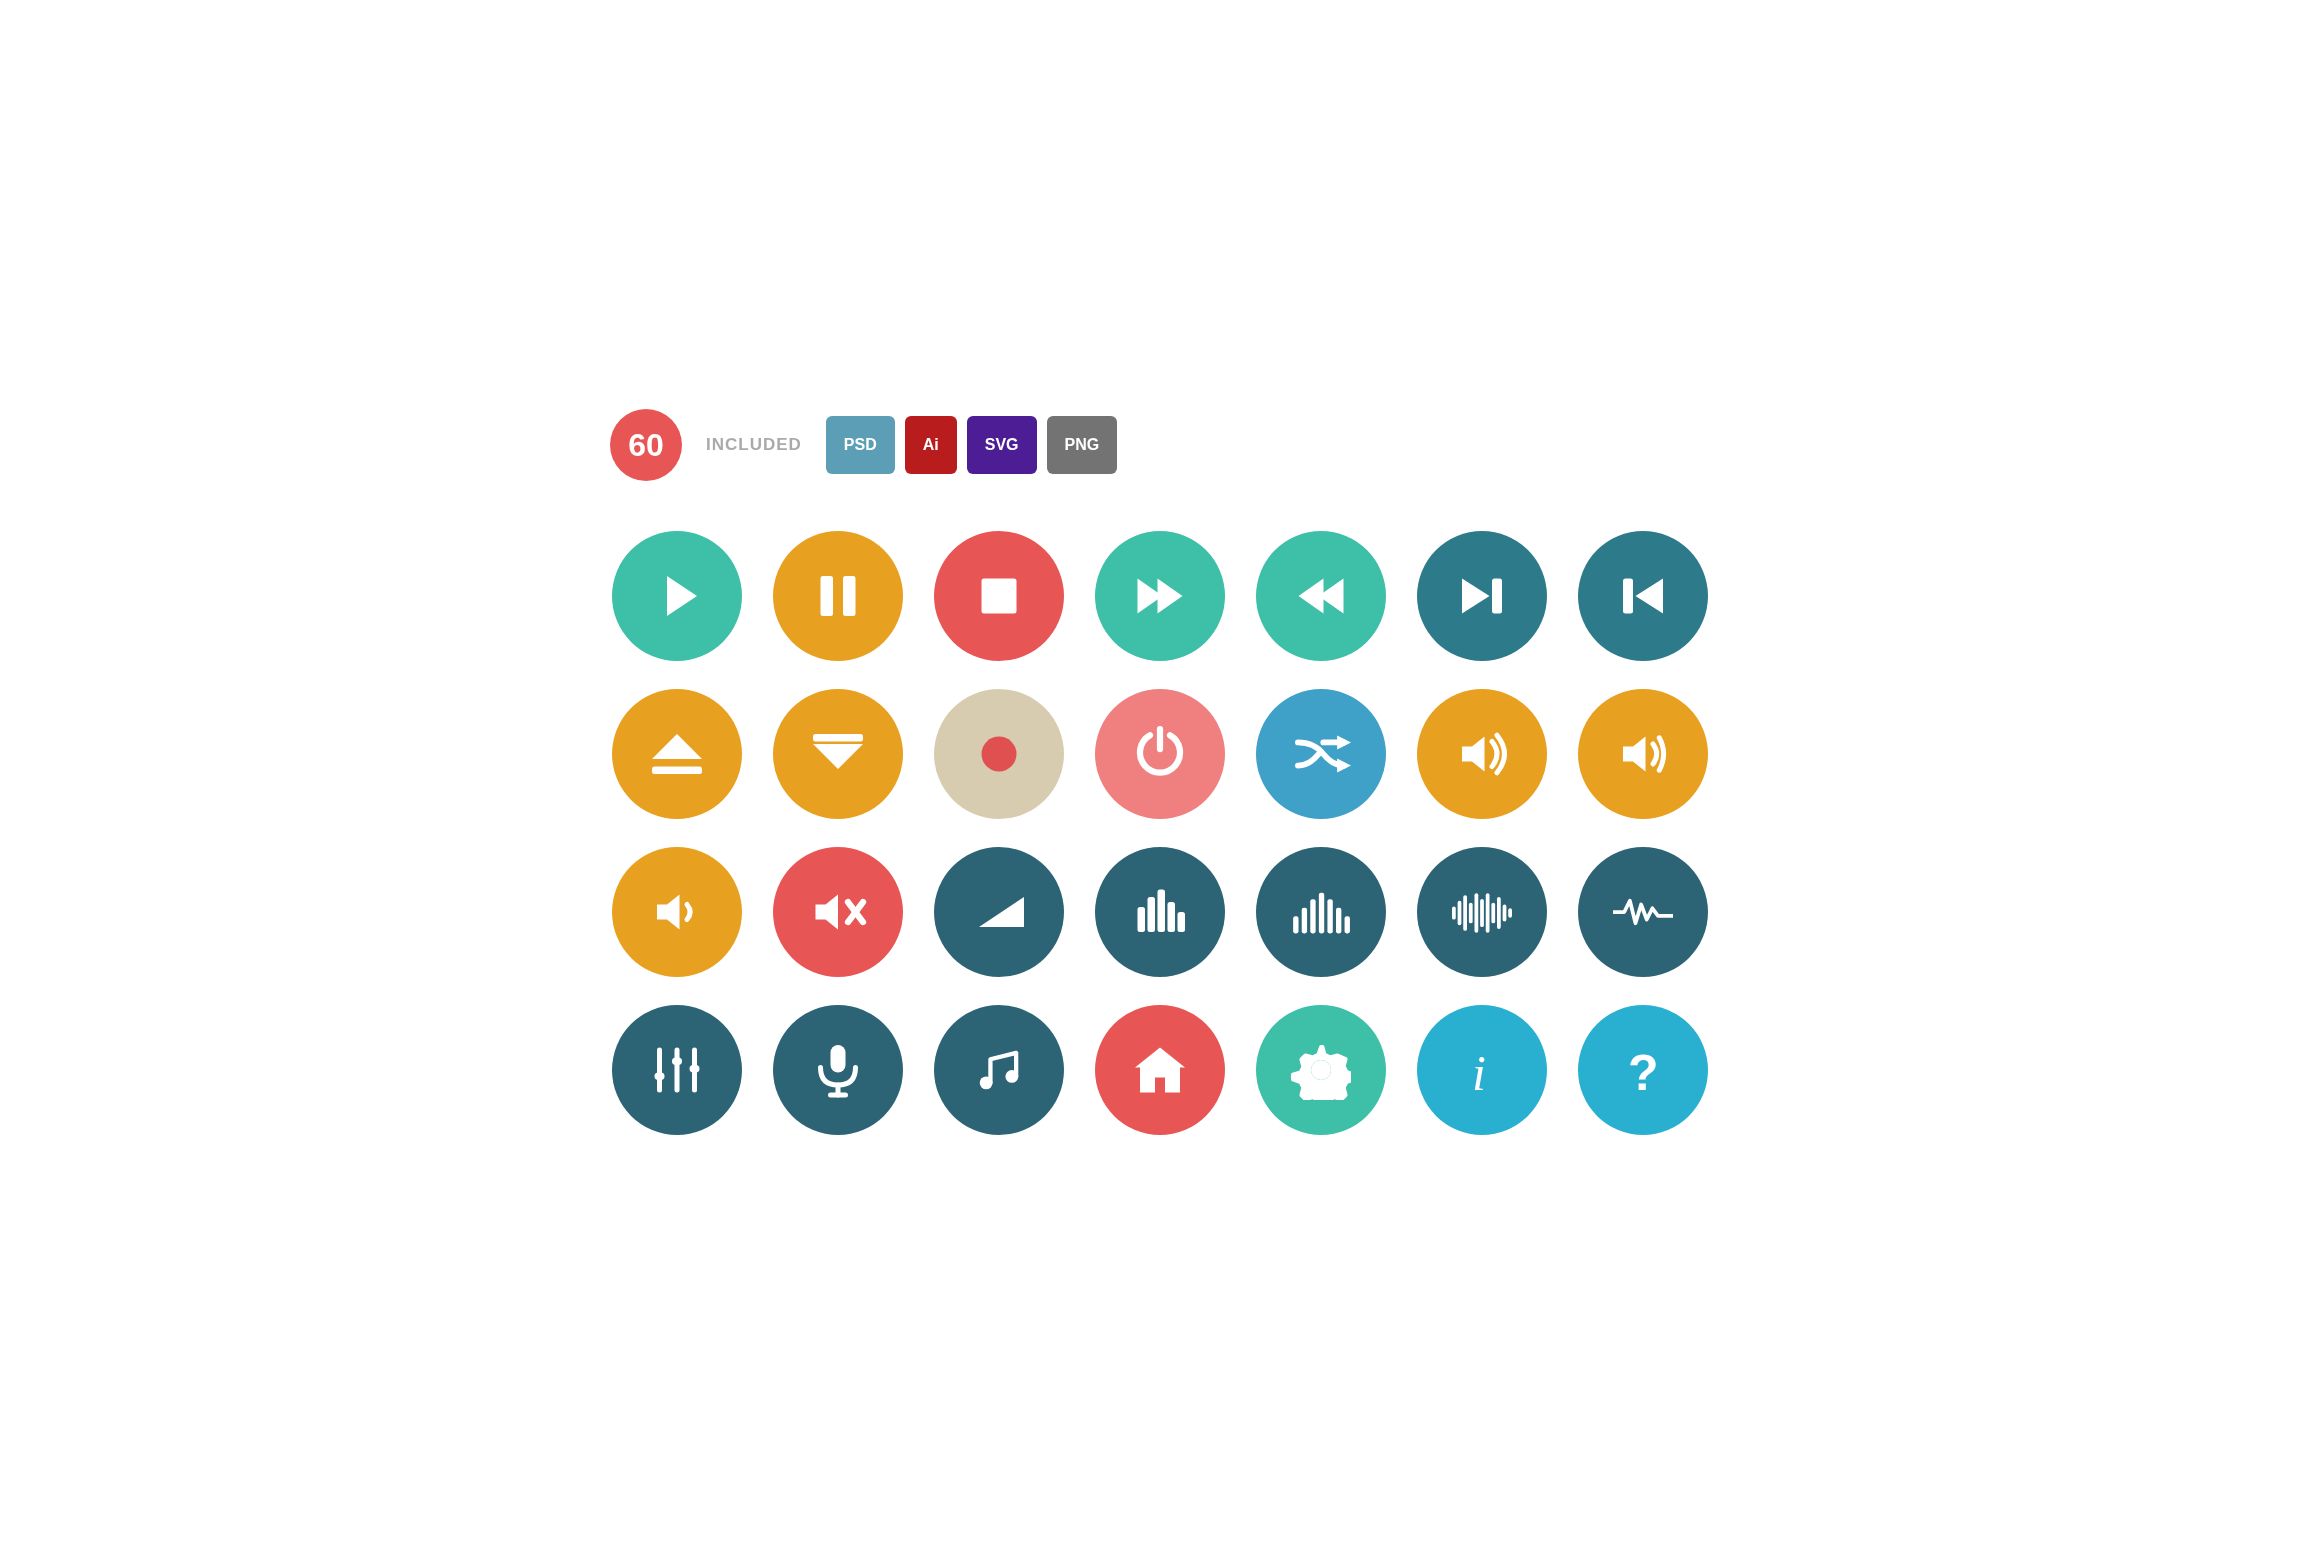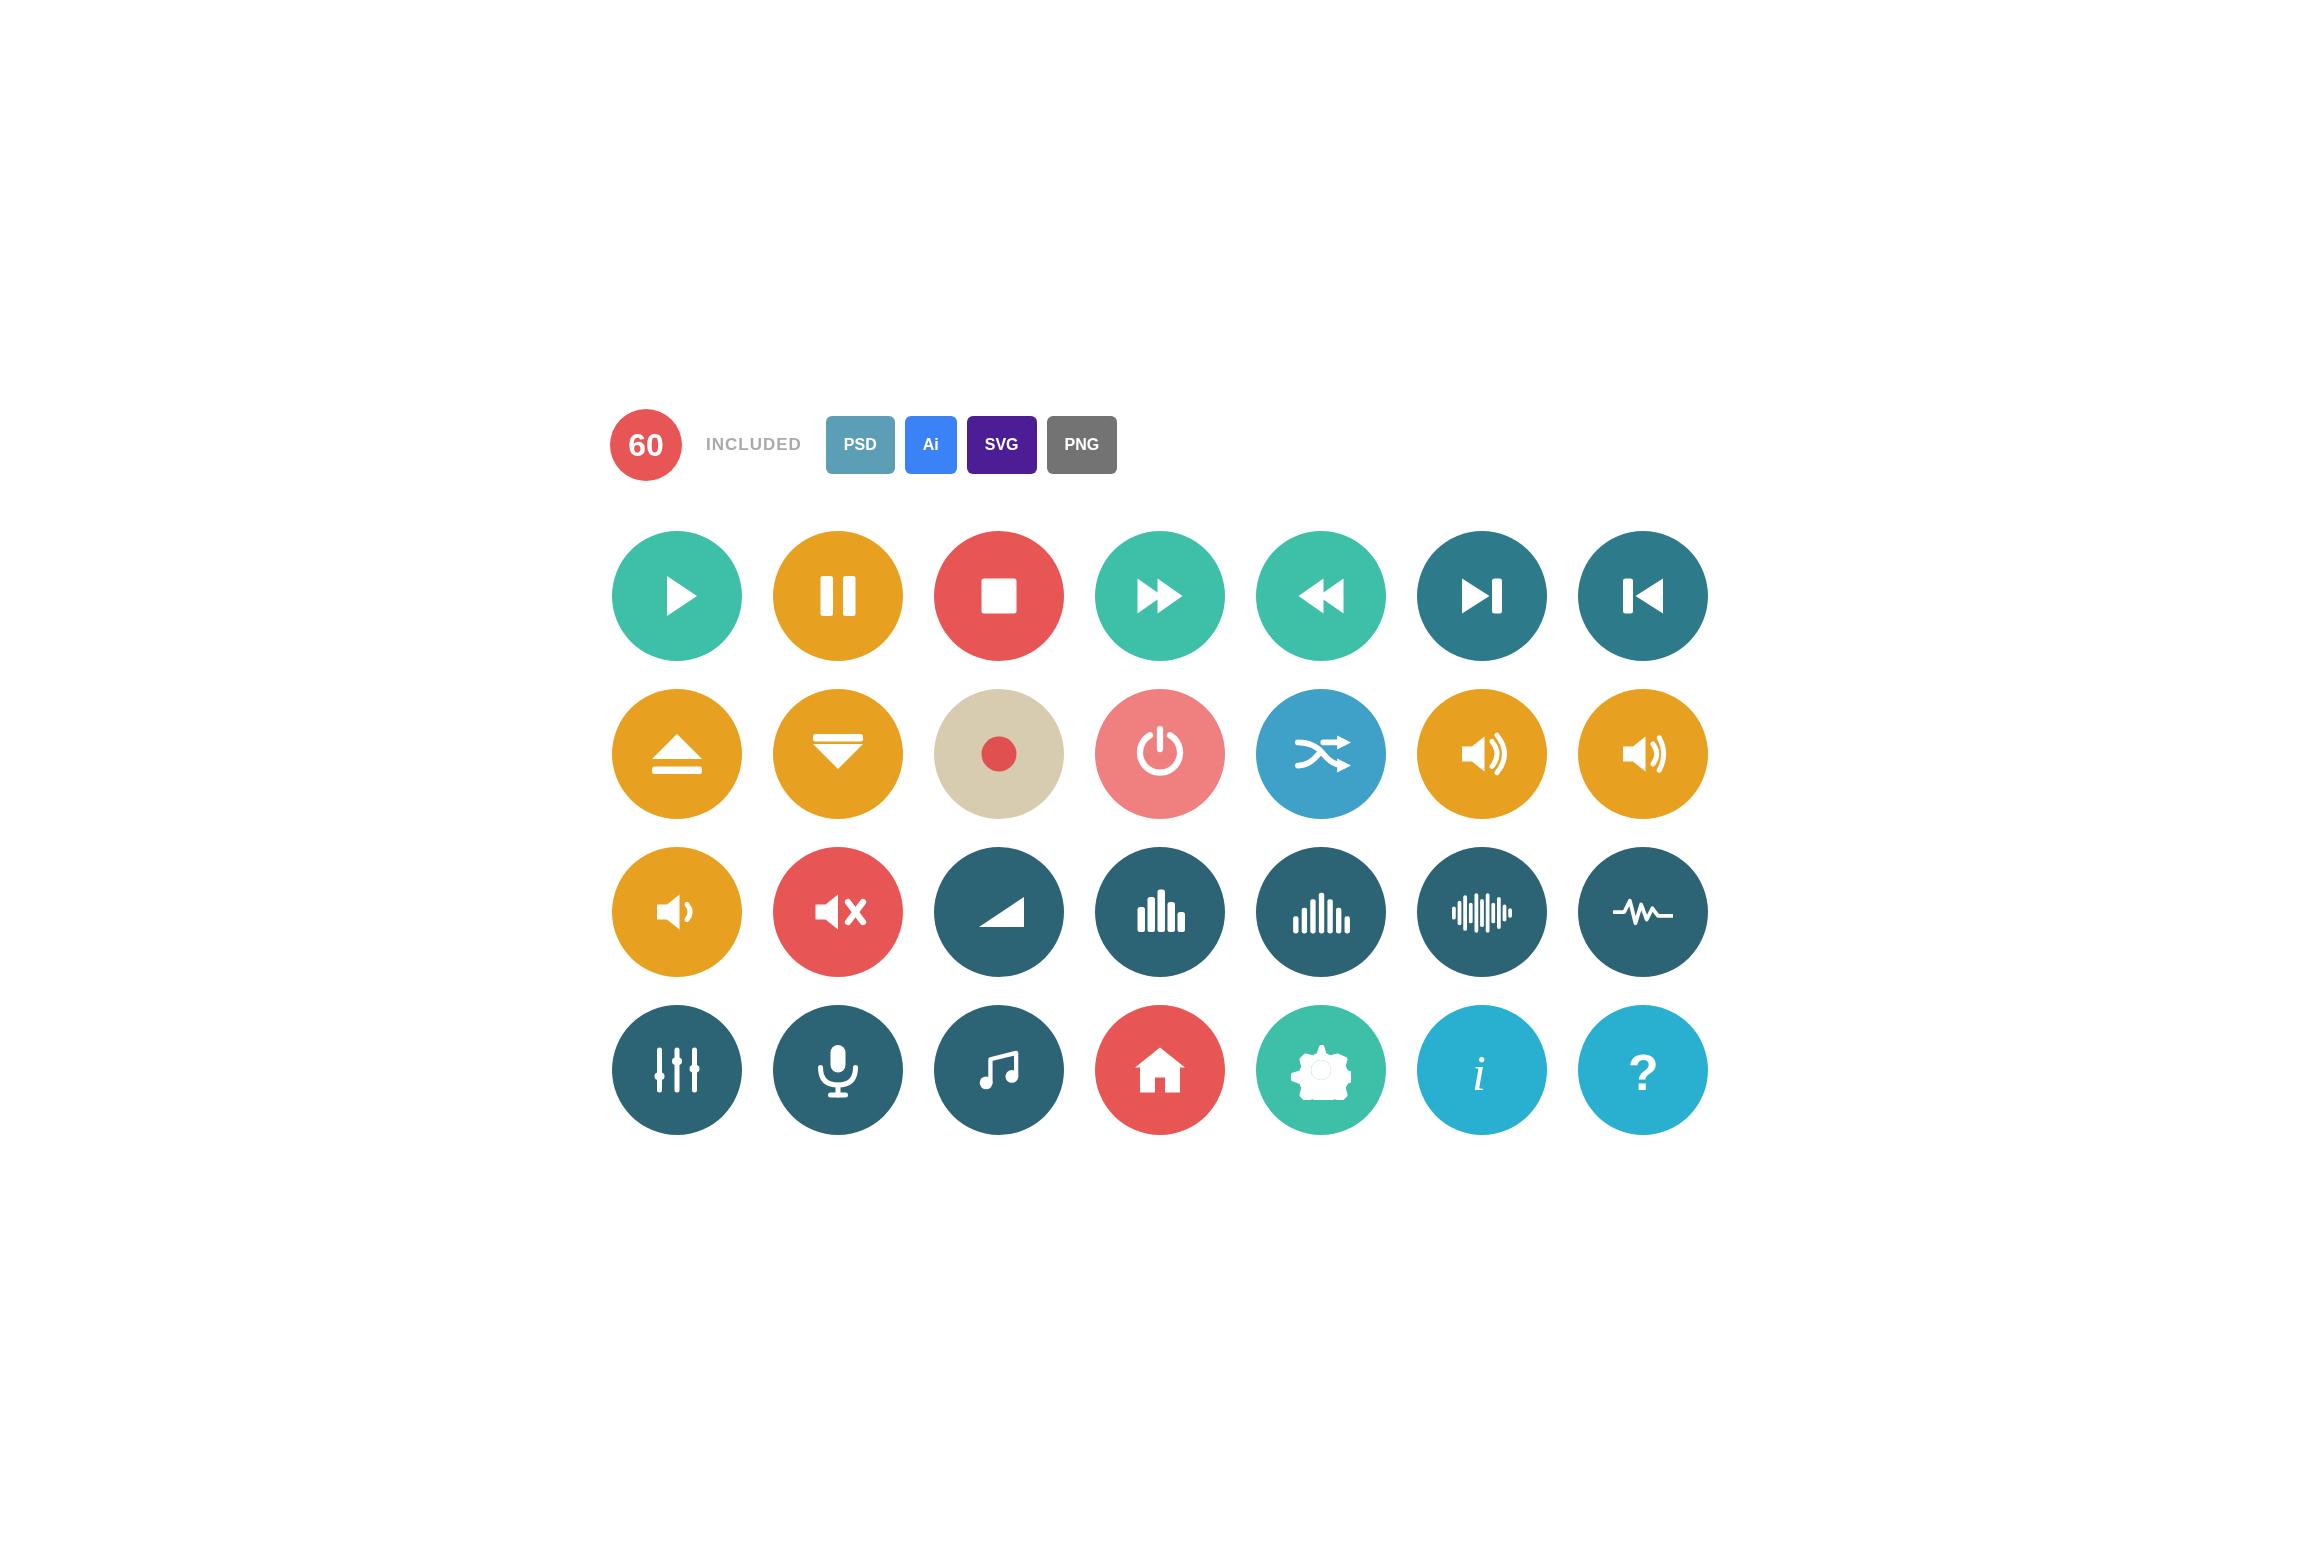--- a/index.html
+++ b/index.html
@@ -56,21 +56,21 @@
       margin-left: 8px;
     }
     .format-badge {
       padding: 20px 18px;
       border-radius: 6px;
       color: white;
       font-size: 16px;
       font-weight: bold;
     }
     .badge-psd { background: #5b9eb5; }
-    .badge-ai  { background: #3b82f6; }
+    .badge-ai  { background: #b91c1c; }
     .badge-svg { background: #4c1d95; }
     .badge-png { background: #737373; }
 
     .icons-grid {
       display: grid;
       grid-template-columns: repeat(7, 1fr);
       gap: 28px;
       justify-items: center;
     }
     .icon-circle {

